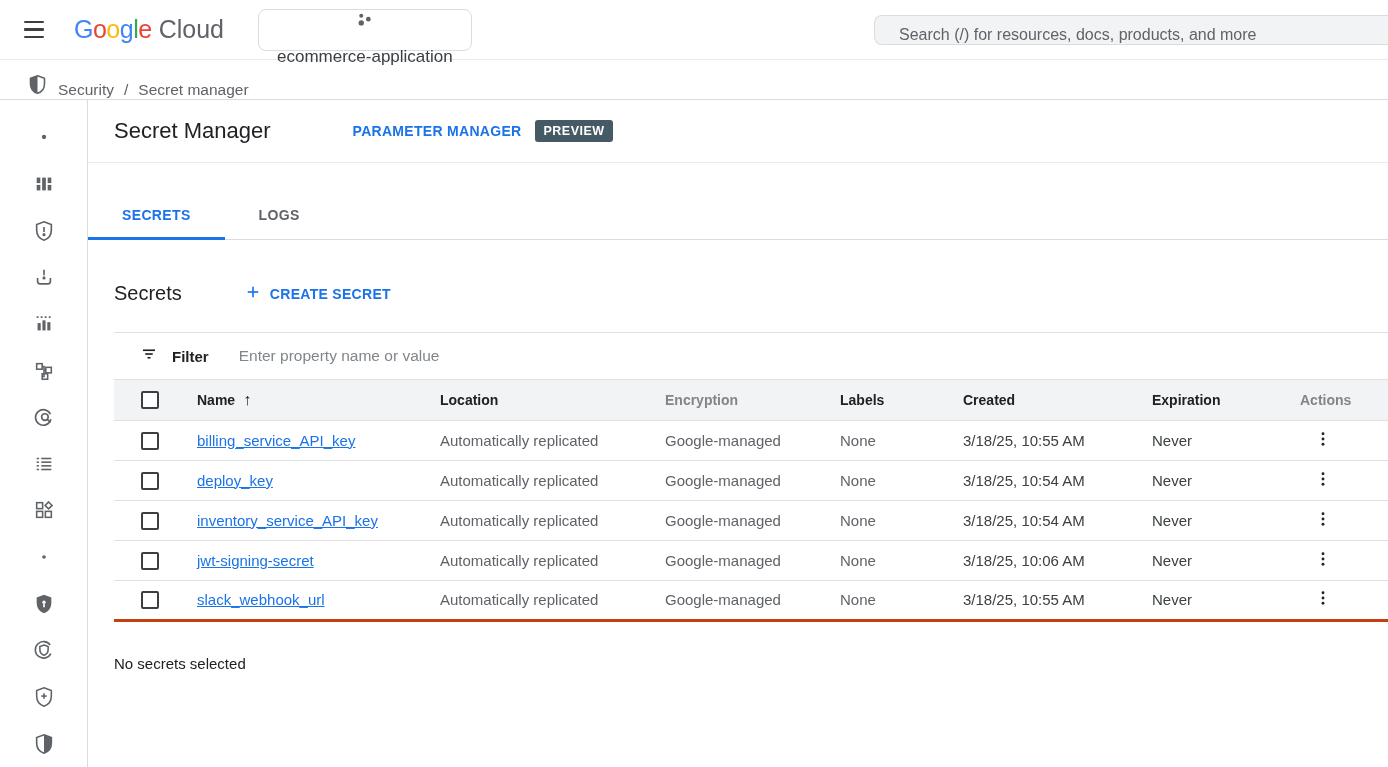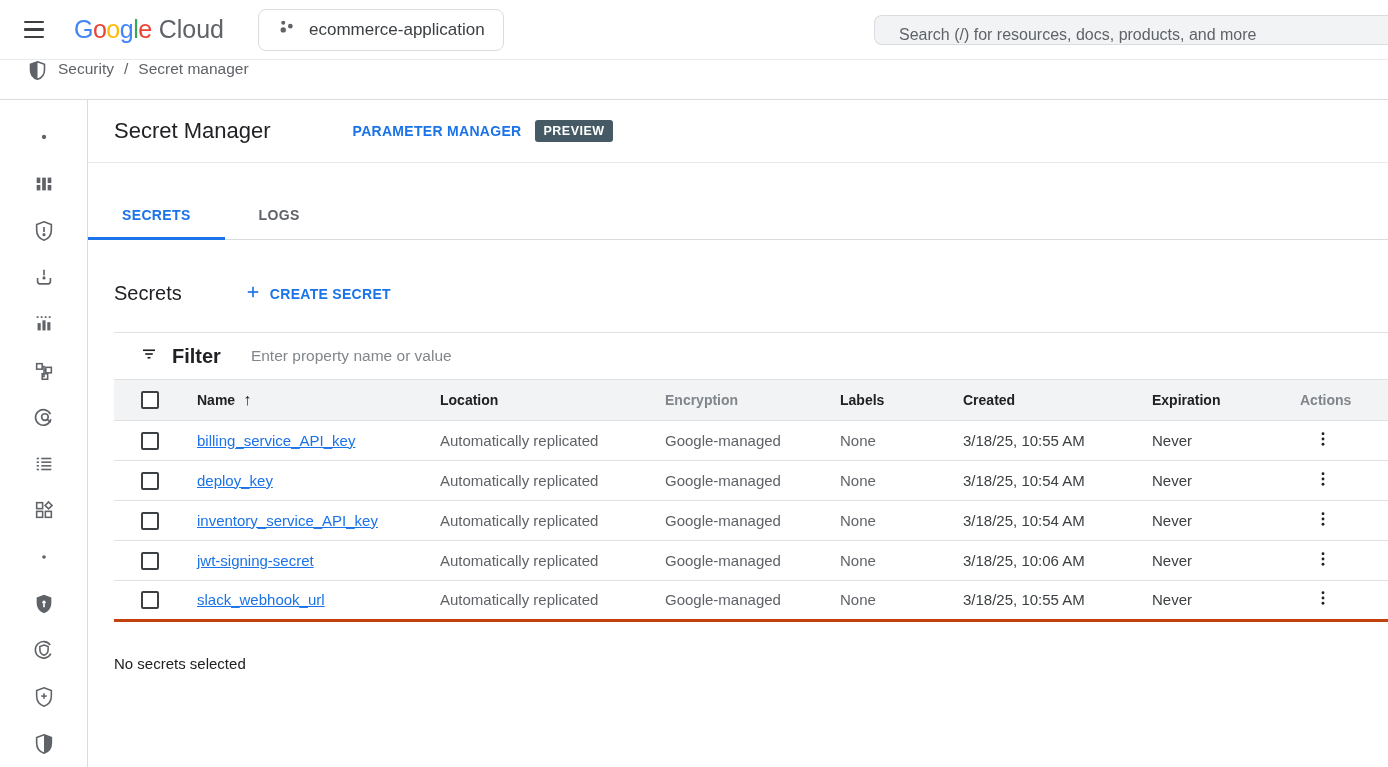--- a/index.html
+++ b/index.html
@@ -18,36 +18,36 @@
     justify-content: center; align-items: center; gap: 5px; cursor: pointer; }
   .hamburger span { display: block; width: 20px; height: 2.4px; background: #3c4043; border-radius: 1px; }
   .logo { display: flex; align-items: baseline; margin-left: 16px; font-size: 25px; letter-spacing: -0.5px; }
   .logo .lg { font-weight: 500; }
   .logo .cloud { color: #5f6368; font-weight: 400; margin-left: 7px; letter-spacing: 0; }
   .c-b { color: #4285F4; } .c-r { color: #EA4335; } .c-y { color: #FBBC05; } .c-g { color: #34A853; }
 
   .project-btn {
     margin-left: 34px; height: 42px; display: flex; align-items: center; gap: 12px;
     border: 1px solid #dadce0; border-radius: 8px; padding: 0 18px; background: #fff;
-    font-size: 17px; color: #3c4043; cursor: pointer;
+    font-size: 17px; color: #3c4043; cursor: pointer; flex-direction: column;
   }
   .searchbox {
     margin-left: auto; width: 514px; height: 30px; background: #f1f3f4;
     border: 1px solid #dadce0; border-right: none; border-radius: 8px 0 0 8px;
     display: flex; align-items: flex-end; padding: 0 12px 0 24px;
   }
   .searchbox input {
     border: none; outline: none; background: transparent; width: 100%;
     font-size: 16px; color: #3c4043; font-family: inherit;
   }
   .searchbox input::placeholder { color: #5f6368; opacity: 1; }
 
   
   .breadcrumb-bar {
-    height: 40px; display: flex; align-items: flex-start; gap: 10px;
+    height: 40px; display: flex; align-items: flex-end; gap: 10px;
     padding-left: 27px; border-bottom: 1px solid #dadce0;
     color: #5f6368; font-size: 15.5px; font-weight: 500;
   }
   .breadcrumb-bar .sep { font-weight: 400; }
 
   
   .body-wrap { display: flex; height: 667px; }
   .rail {
     width: 88px; border-right: 1px solid #dadce0; display: flex; flex-direction: column;
     align-items: center; padding-top: 14px; flex-shrink: 0;
@@ -90,21 +90,21 @@
   .secrets-row { display: flex; align-items: center; padding-left: 26px; margin-top: 42px; }
   .secrets-title { font-size: 20px; font-weight: 400; color: #202124; }
   .create-btn { margin-left: 62px; display: flex; align-items: center; gap: 8px;
     color: #1a73e8; font-size: 14px; font-weight: 700; letter-spacing: 0.3px;
     background: none; border: none; cursor: pointer; font-family: inherit; }
 
   
   .table-wrap { margin-left: 26px; margin-top: 27px; border-top: 1px solid #e0e0e0; }
   .filter-row { height: 47px; display: flex; align-items: center; padding-left: 26px; gap: 14px;
     border-bottom: 1px solid #e0e0e0; }
-  .filter-label { font-size: 20px; font-weight: 700; color: #202124; }
+  .filter-label { font-size: 15px; font-weight: 700; color: #202124; }
   .filter-input { flex: 1; border: none; outline: none; font-size: 15.5px; color: #3c4043;
     font-family: inherit; margin-left: 16px; }
   .filter-input::placeholder { color: #80868b; opacity: 1; }
 
   table.secrets { width: 100%; border-collapse: collapse; table-layout: fixed; }
   col.c-check { width: 83px; } col.c-name { width: 243px; } col.c-loc { width: 225px; }
   col.c-enc { width: 175px; } col.c-lab { width: 123px; } col.c-created { width: 189px; }
   col.c-exp { width: 148px; } col.c-act { width: auto; }
 
   thead tr { background: #f1f3f4; height: 40px; }

